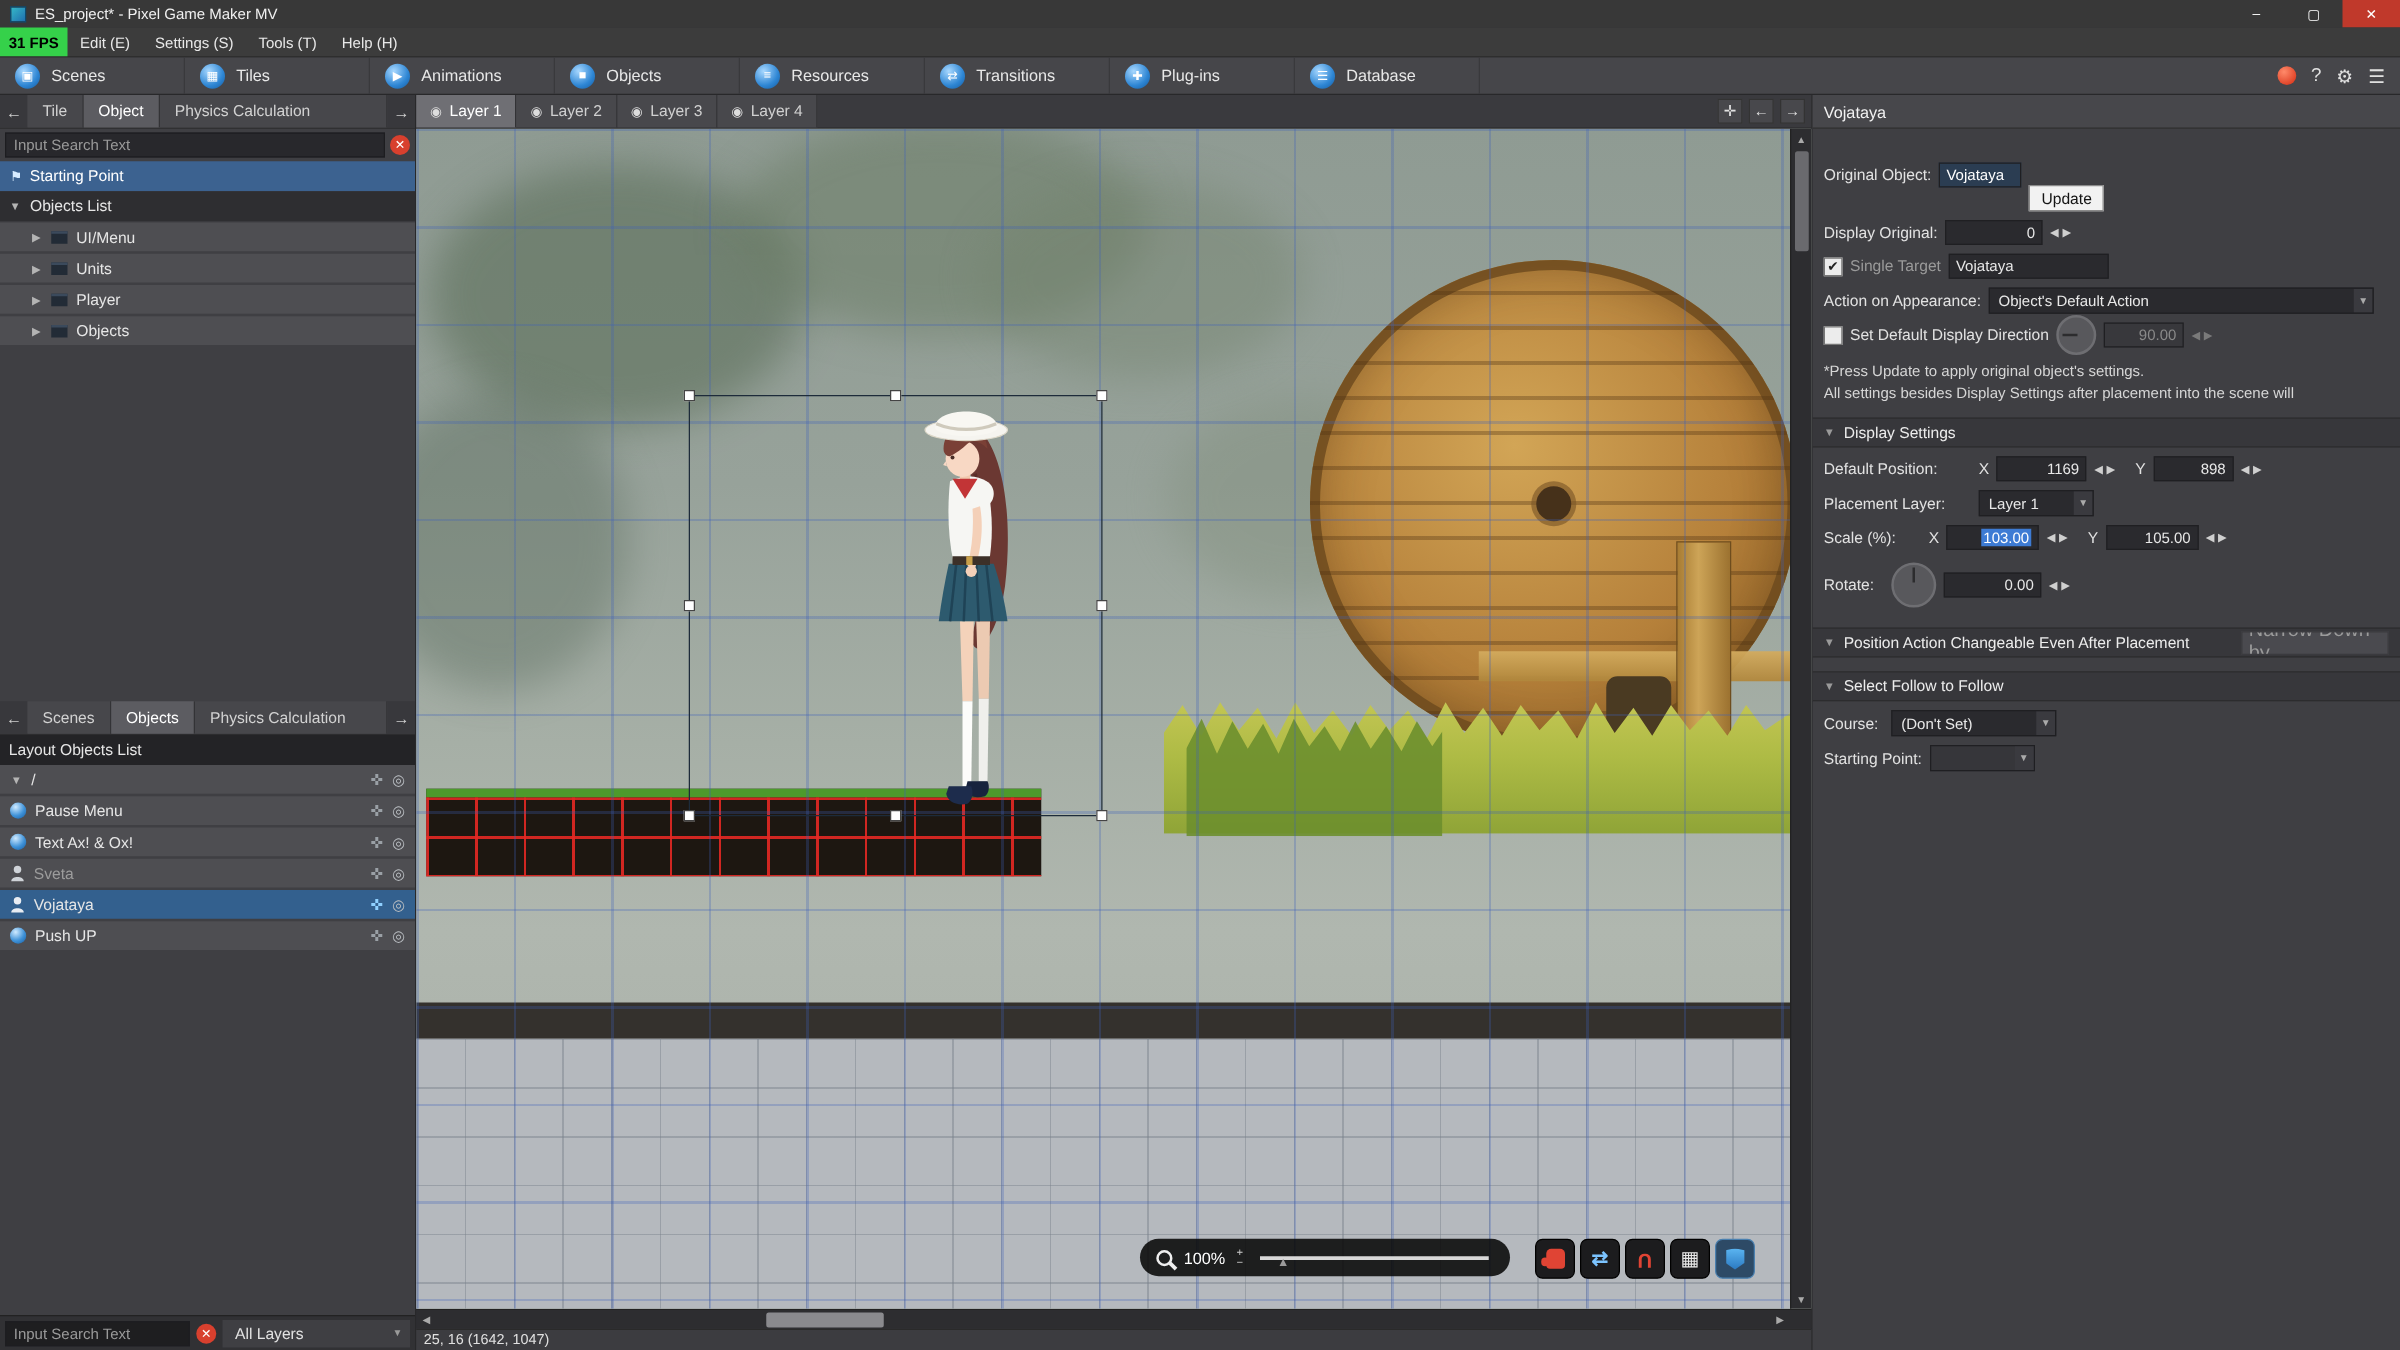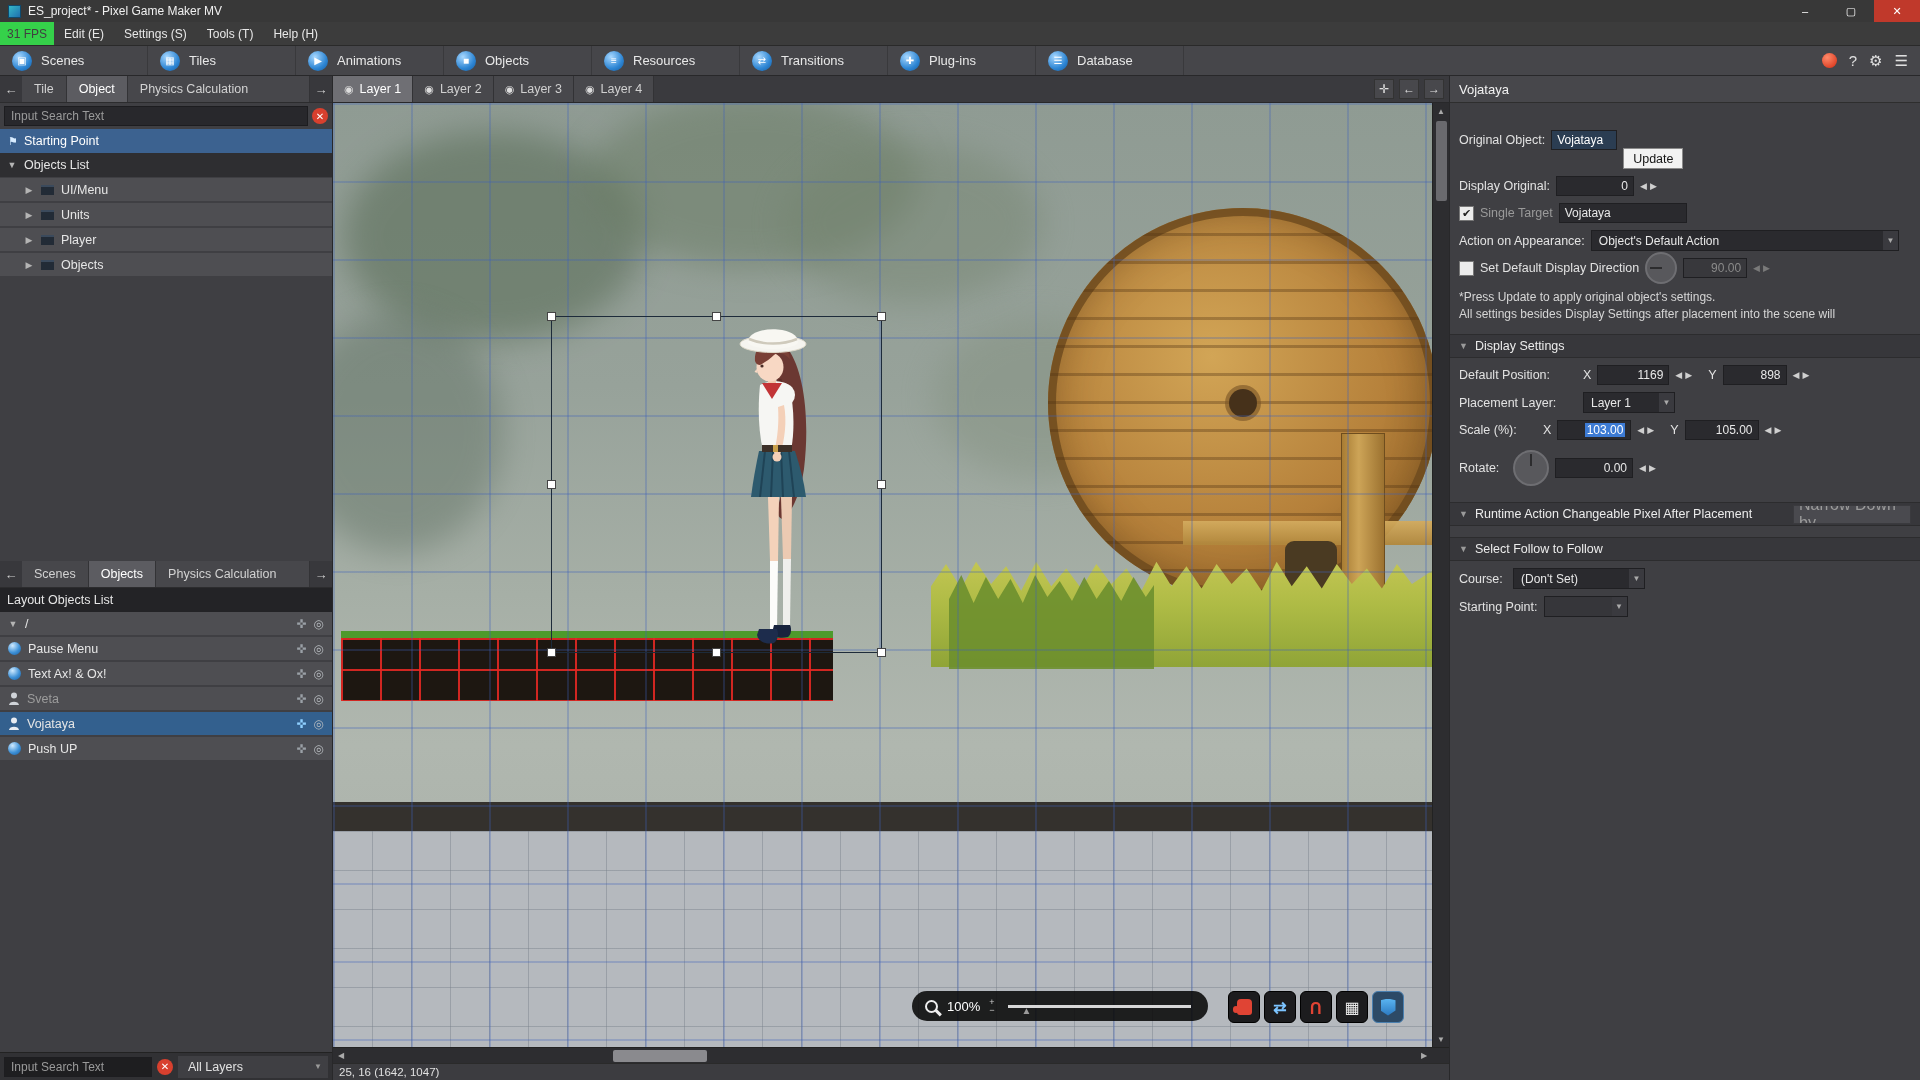--- a/index.html
+++ b/index.html
@@ -10,21 +10,21 @@
 
 .titlebar { height:22px; background:#383838; display:flex; align-items:center; flex:none; }
 .tb-appicon { width:13px; height:13px; margin:0 7px 0 8px; background:linear-gradient(135deg,#35b8c8,#1f6fae); border:1px solid #0e4a6e; }
 .tb-title { font-size:12px; color:#f0f0f0; }
 .tb-btns { margin-left:auto; display:flex; height:100%; }
 .tb-btn { width:46px; height:100%; display:flex; align-items:center; justify-content:center; color:#fff; font-size:11px; }
 .tb-btn.close { background:#c0392b; }
 
 
 .menubar { height:24px; background:#3c3c3c; display:flex; align-items:center; border-bottom:1px solid #2a2a2a; flex:none; }
-.fps-badge { height:100%; background:#35d14a; color:#404040; font-weight:normal; display:flex; align-items:center; padding:0 7px; font-size:12px; }
+.fps-badge { height:100%; background:#35d14a; color:#000000; font-weight:bold; display:flex; align-items:center; padding:0 7px; font-size:12px; }
 .menu-item { padding:0 10px; font-size:12px; color:#e8e8e8; }
 
 
 .toolbar { height:30px; background:#46464a; display:flex; align-items:stretch; border-bottom:1px solid #28282a; flex:none; }
 .tb-tab { width:148px; display:flex; align-items:center; gap:9px; padding-left:12px; border-right:1px solid #39393c; font-size:13px; color:#e8e8e8; }
 .tab-glyph { width:20px; height:20px; border-radius:50%; flex:none;
   background:radial-gradient(circle at 35% 30%, #a8d8ff, #2e86d4 60%, #155a9e);
   display:flex; align-items:center; justify-content:center; font-size:10px; color:#fff; }
 .toolbar-right { margin-left:auto; display:flex; align-items:center; gap:12px; padding-right:12px; }
 .red-dot { width:15px; height:15px; border-radius:50%; background:radial-gradient(circle at 35% 30%, #ff8a6a, #d42a10); font-size:0; }
@@ -651,21 +651,21 @@
           <span>0.00</span>
           </div>
         <span class="spin">
           <span>◀</span>
           <span>▶</span>
           </span>
       </div>
 
       <div class="sechead" style="margin-top:16px">
         <span class="sec-tri">▼</span>
-        <span>Runtime Action Changeable Pixel After Placement</span>
+        <span>Position Action Changeable Even After Placement</span>
         <div class="narrow-box">
           <span>Narrow Down by</span>
           </div>
       </div>
 
       <div class="sechead">
         <span class="sec-tri">▼</span>
         <span>Select Follow to Follow</span>
       </div>
 

